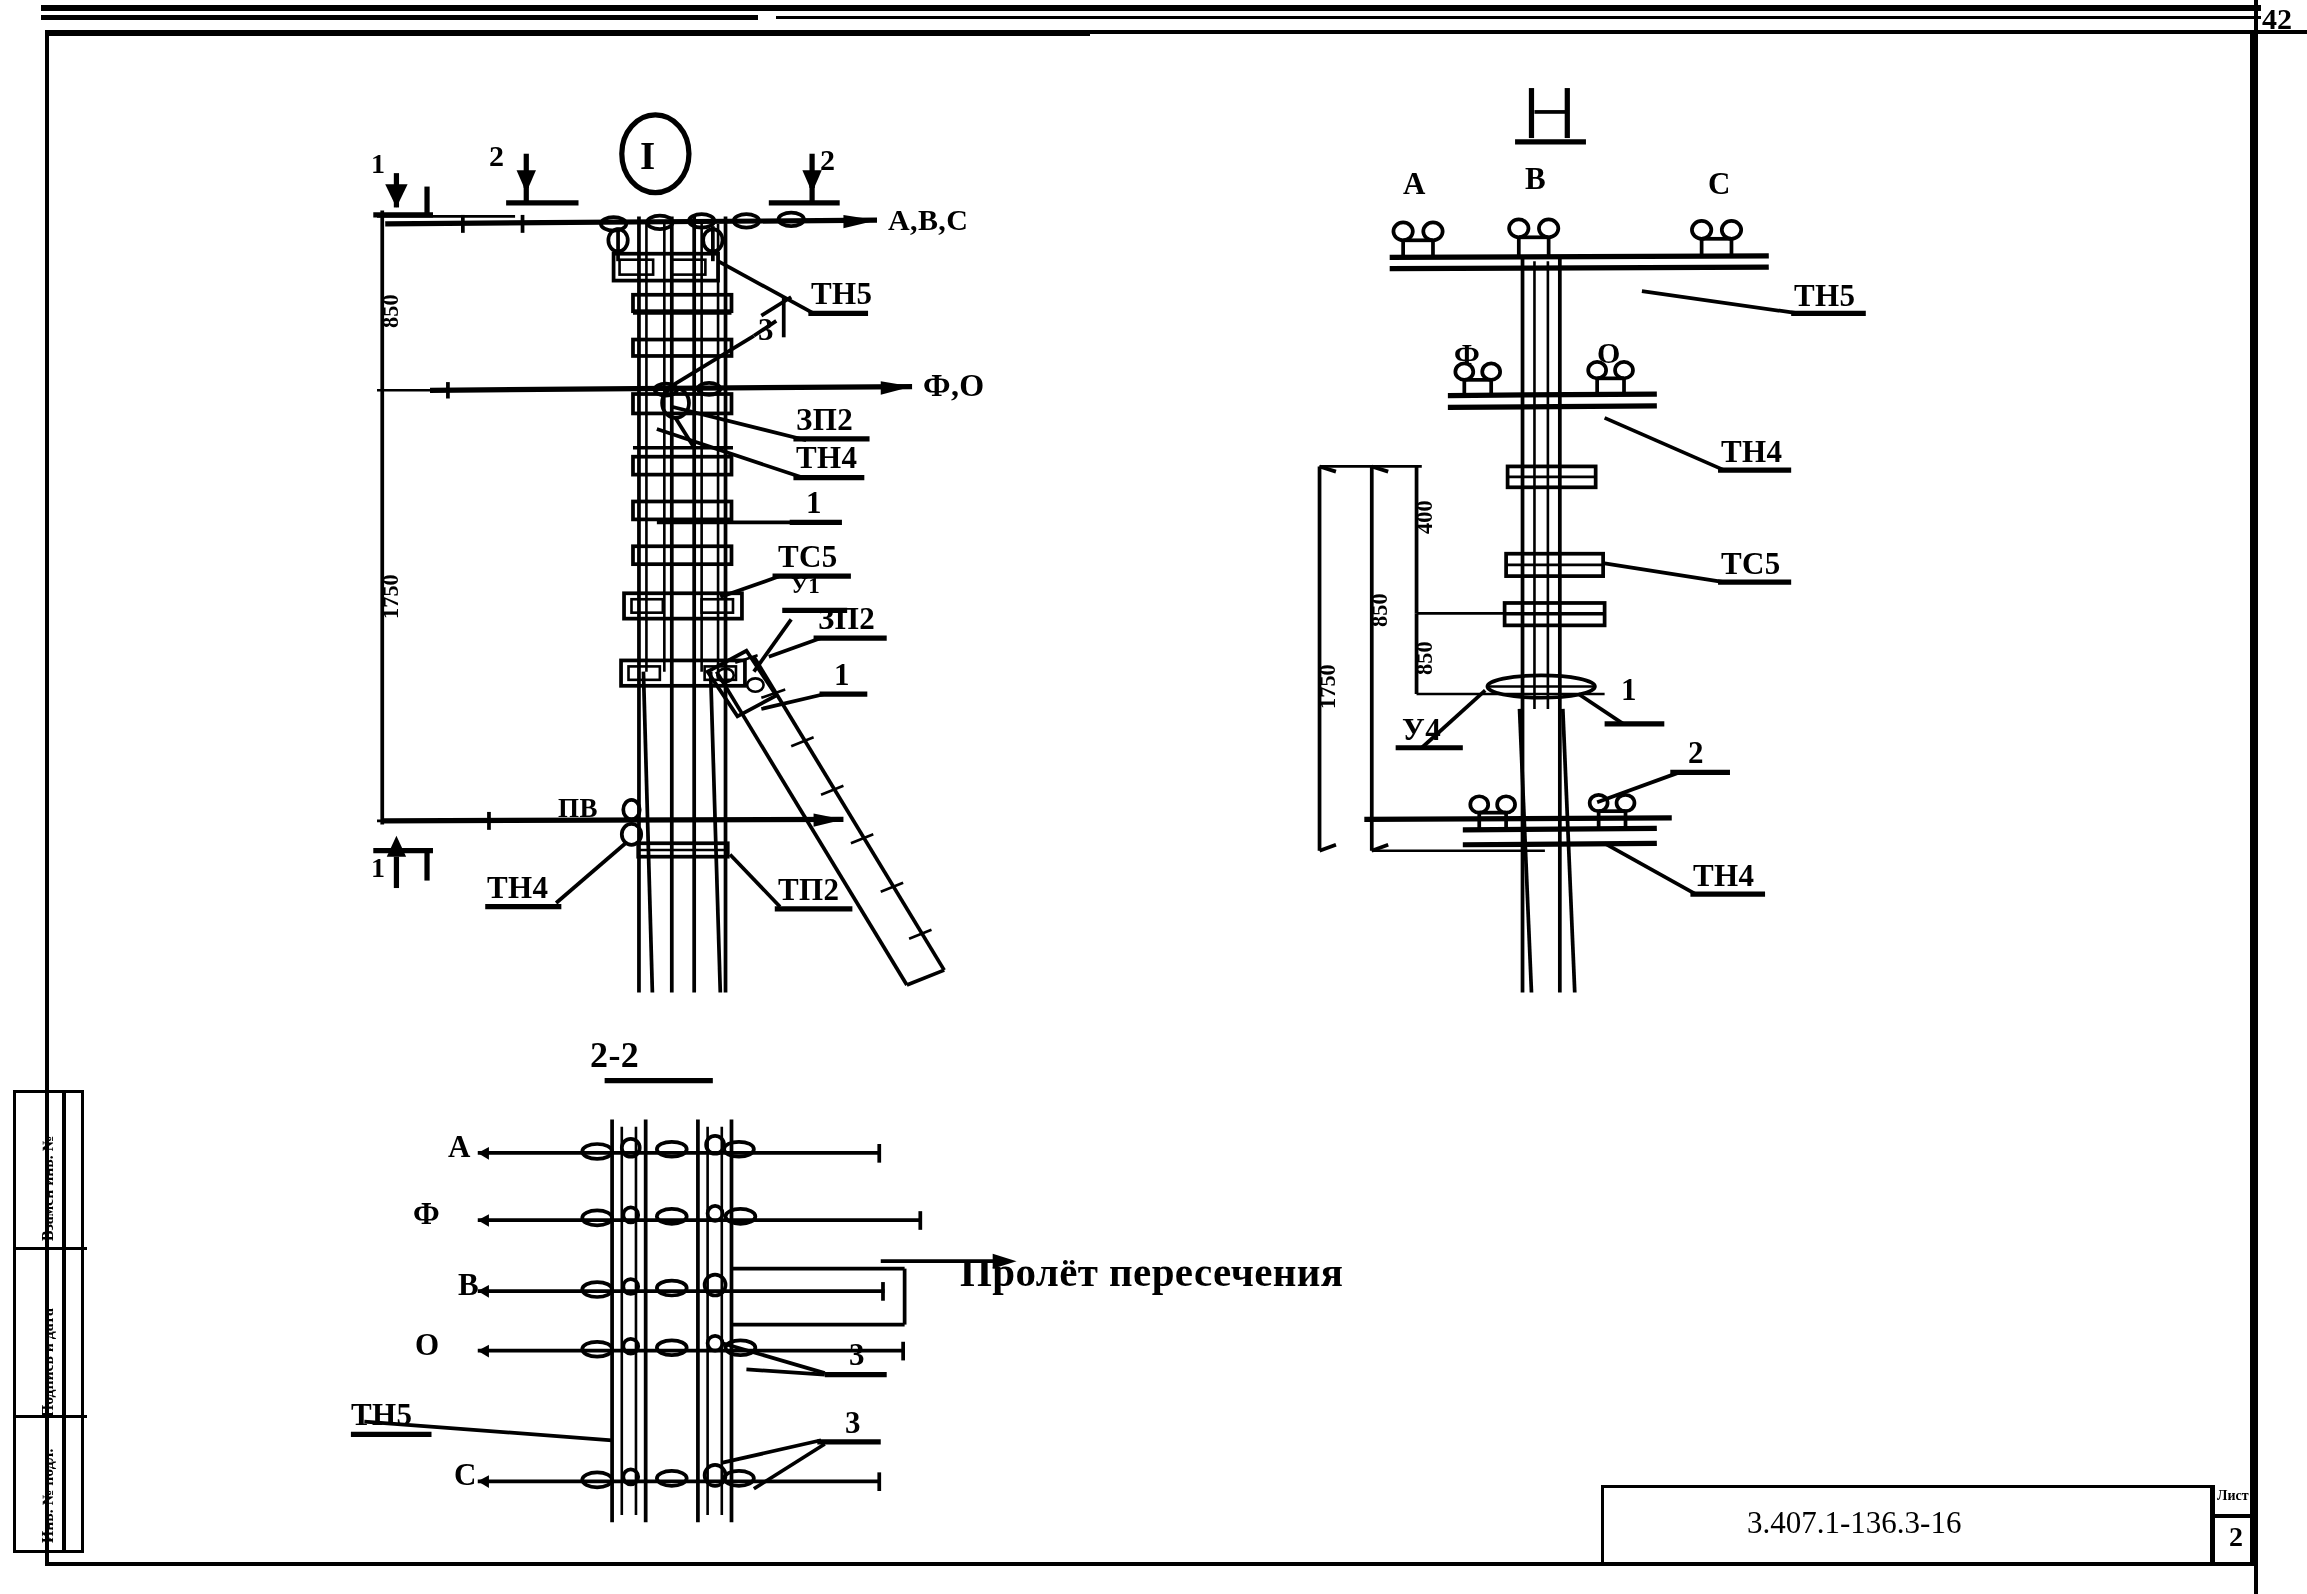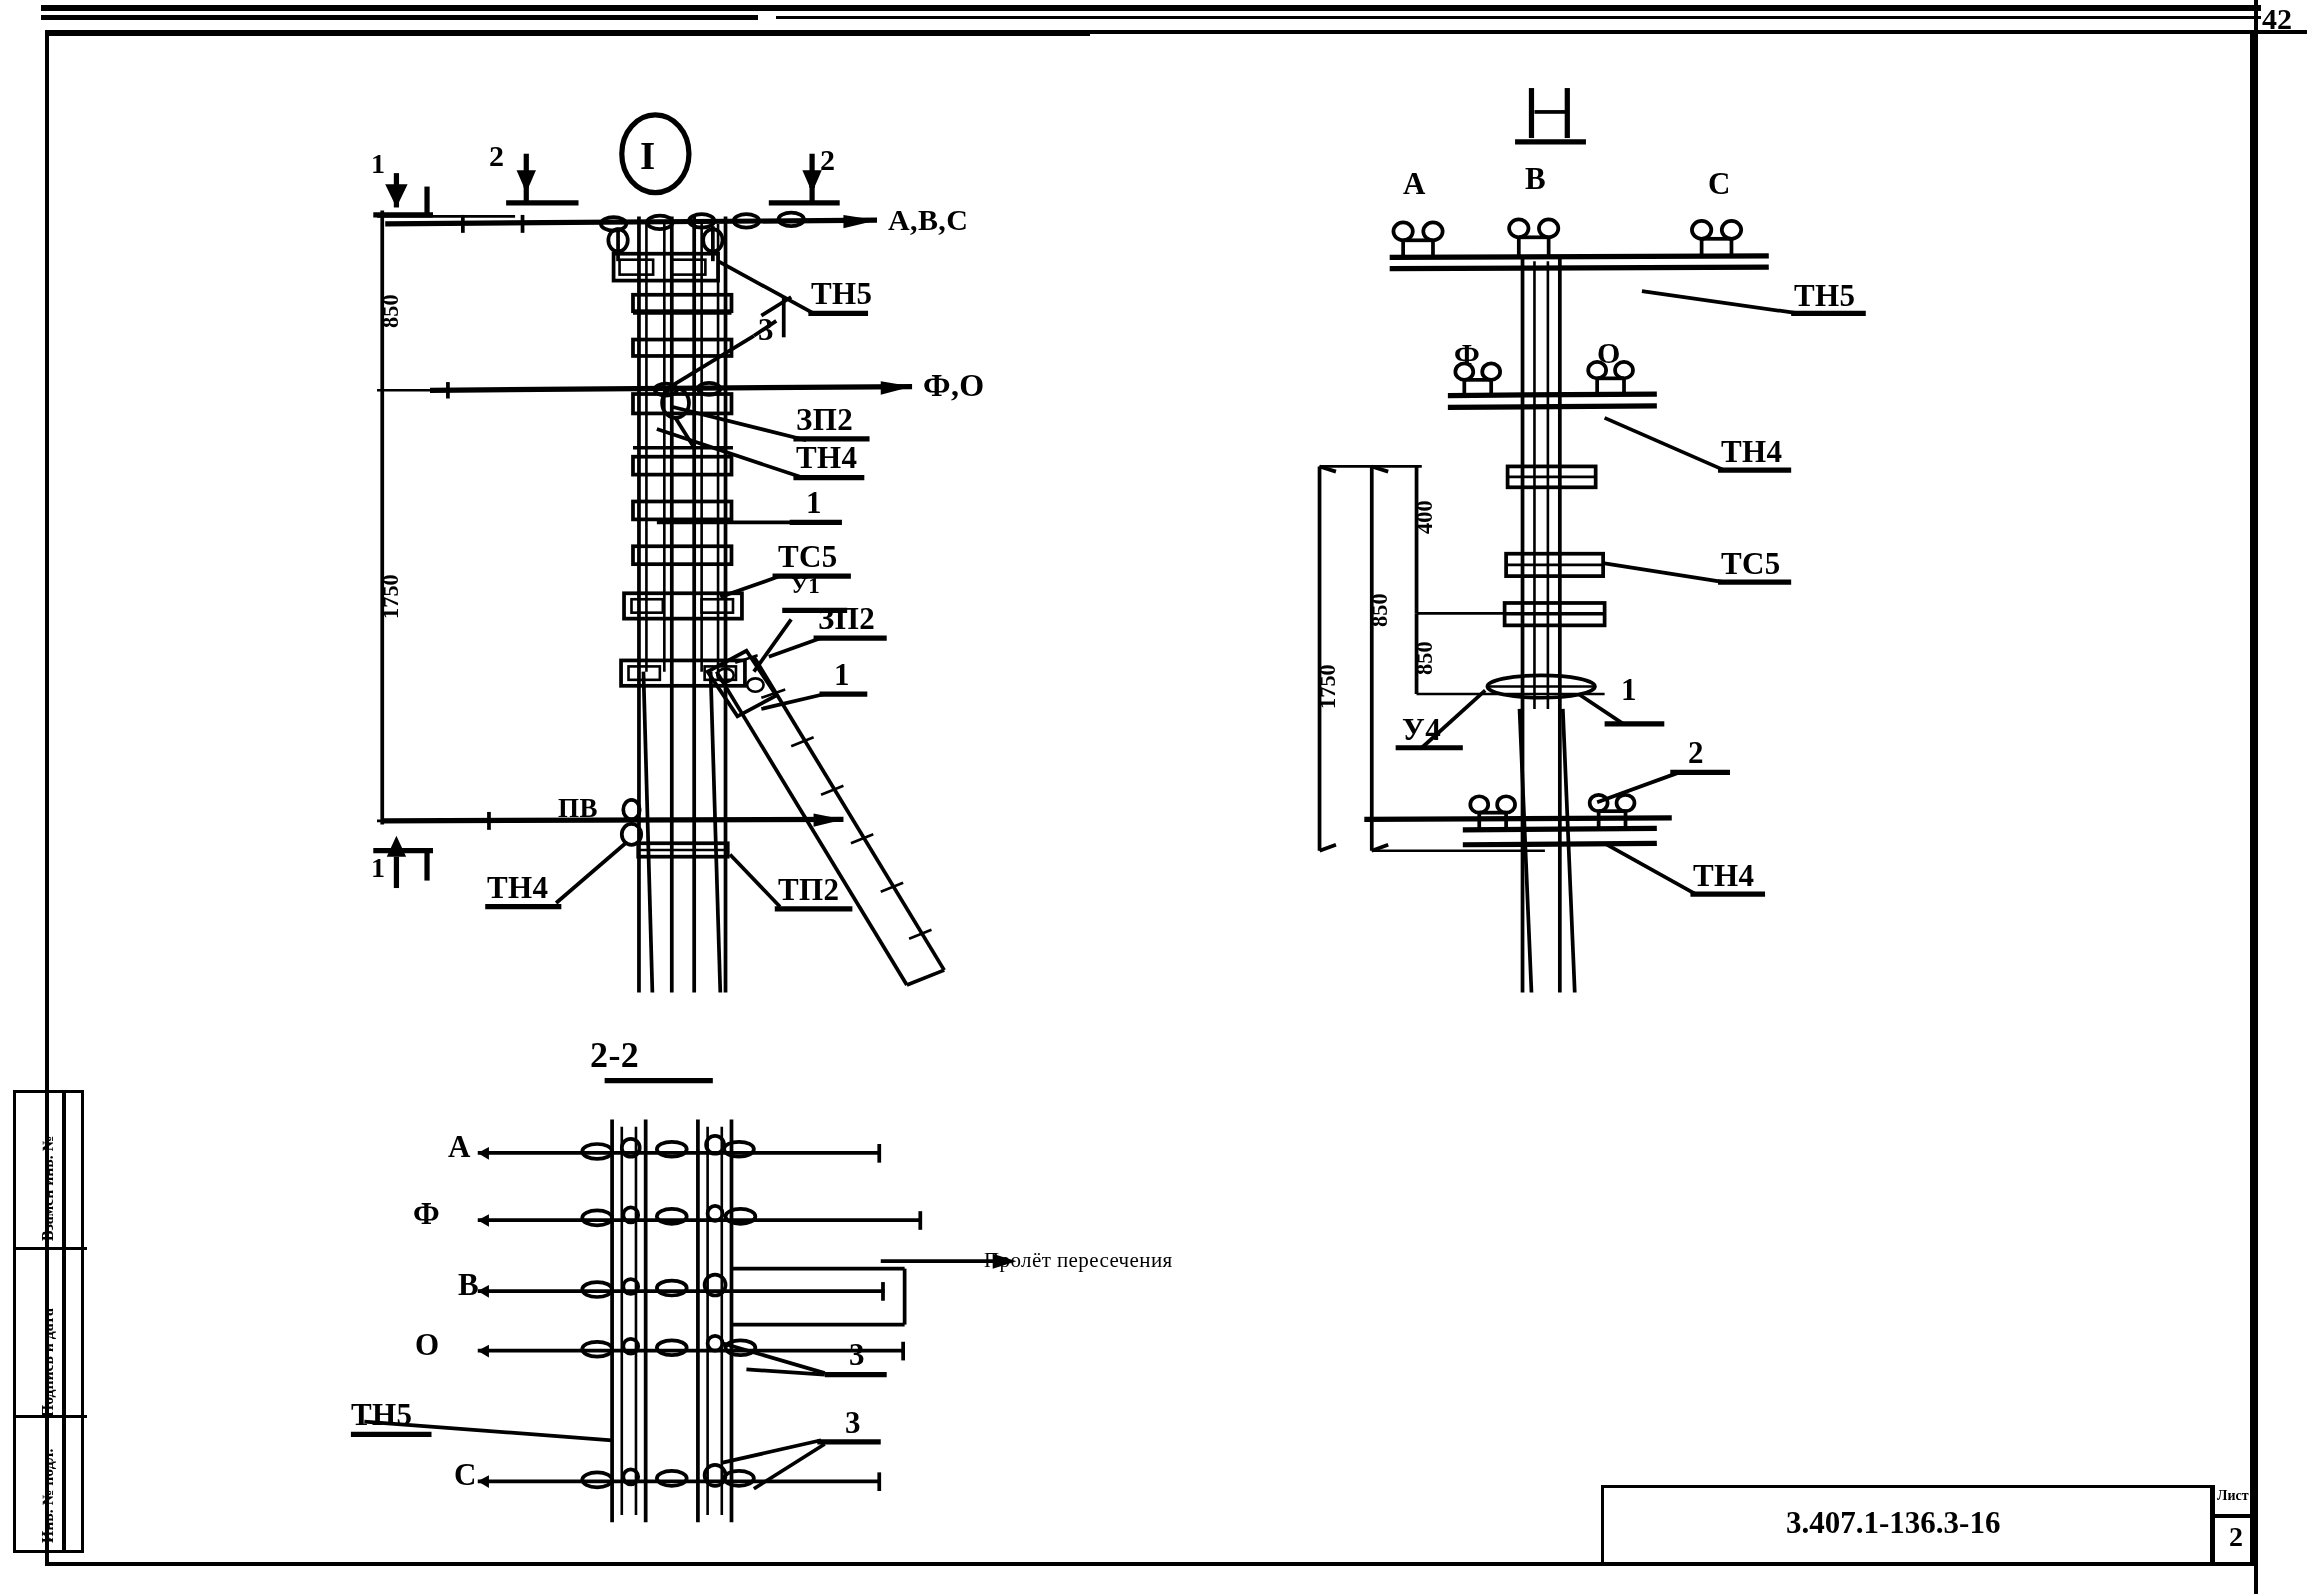--- a/index.html
+++ b/index.html
@@ -28,21 +28,21 @@
 
   
   #leftstrip{position:absolute;left:13.4px;top:1090px;width:71px;height:463px;border:3.7px solid #000;box-sizing:border-box;}
   .strip-cell{position:absolute;left:0;width:71px;box-sizing:border-box;border-bottom:3.7px solid #000;}
   .strip-div{position:absolute;left:46px;top:0;width:3.7px;height:100%;background:#000;}
   .strip-txt{position:absolute;font-family:"Liberation Serif",serif;font-weight:bold;font-size:15.7px;
              transform:rotate(-90deg);transform-origin:0 0;white-space:nowrap;}
 
   
   #tb{position:absolute;left:1601px;top:1485px;width:612px;height:81px;border:3.7px solid #000;box-sizing:border-box;}
-  #tb-num{position:absolute;left:1747px;top:1505px;font-size:31px;font-family:"Liberation Serif",serif;font-weight:bold;margin-left:39px;}
+  #tb-num{position:absolute;left:1747px;top:1505px;font-size:31px;font-family:"Liberation Serif",serif;font-weight:normal;}
   #tb-sheet{position:absolute;left:2215px;top:1485px;width:41px;height:81px;box-sizing:border-box;}
   #tb-sheet-lbl{position:absolute;left:2217px;top:1488px;font-size:14px;font-family:"Liberation Serif",serif;font-weight:bold;}
   #tb-sheet-val{position:absolute;left:2229px;top:1521px;font-size:28px;font-family:"Liberation Serif",serif;font-weight:bold;}
   .tb-rule{position:absolute;background:#000;}
 
   
   svg.dw{position:absolute;left:0;top:0;width:2307px;height:1594px;overflow:visible;}
   svg.dw *{shape-rendering:geometricPrecision;}
   .s{stroke:#000;fill:none;}
   .s1{stroke-width:3.5;}
@@ -493,16 +493,16 @@
   <div class="lbl" style="left:448px;top:1129px;font-size:31px;">А</div>
   <div class="lbl" style="left:413px;top:1196px;font-size:31px;">Ф</div>
   <div class="lbl" style="left:458px;top:1267px;font-size:31px;">В</div>
   <div class="lbl" style="left:415px;top:1327px;font-size:31px;">О</div>
   <div class="lbl" style="left:454px;top:1457px;font-size:31px;">С</div>
 
   <div class="lbl" style="left:849px;top:1337px;font-size:31px;">3</div>
   <div class="lbl" style="left:351px;top:1397px;font-size:31px;">ТН5</div>
   <div class="lbl" style="left:845px;top:1405px;font-size:31px;">3</div>
 
-  <div class="lbl" style="left:984px;top:1248px;font-size:21px;font-weight:normal;">Пролёт пересечения</div>
+  <div class="lbl" style="left:960px;top:1248px;font-size:41px;font-weight:bold;">Пролёт пересечения</div>
 
 </div>
 
 
 </body></html>

